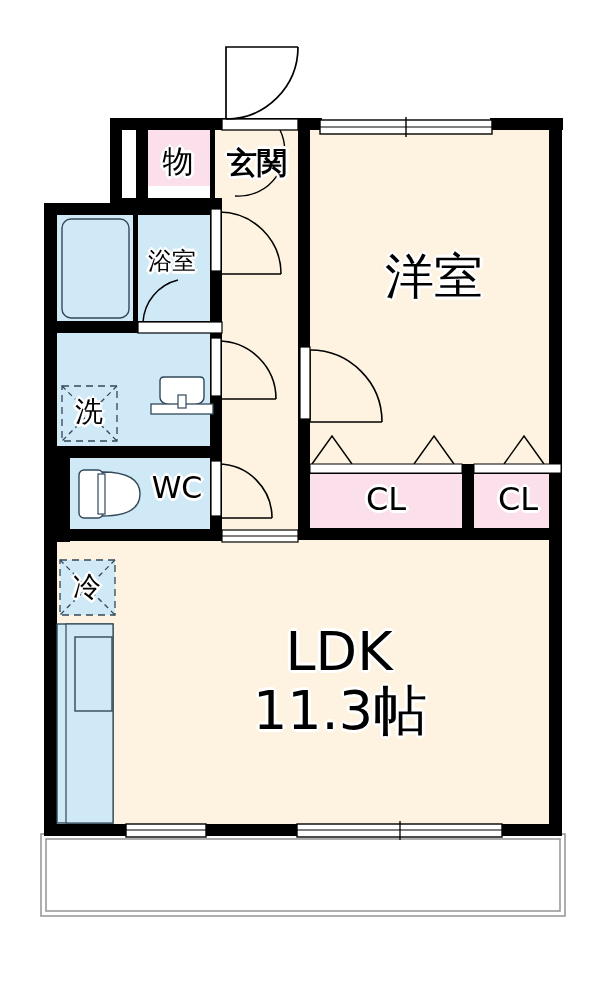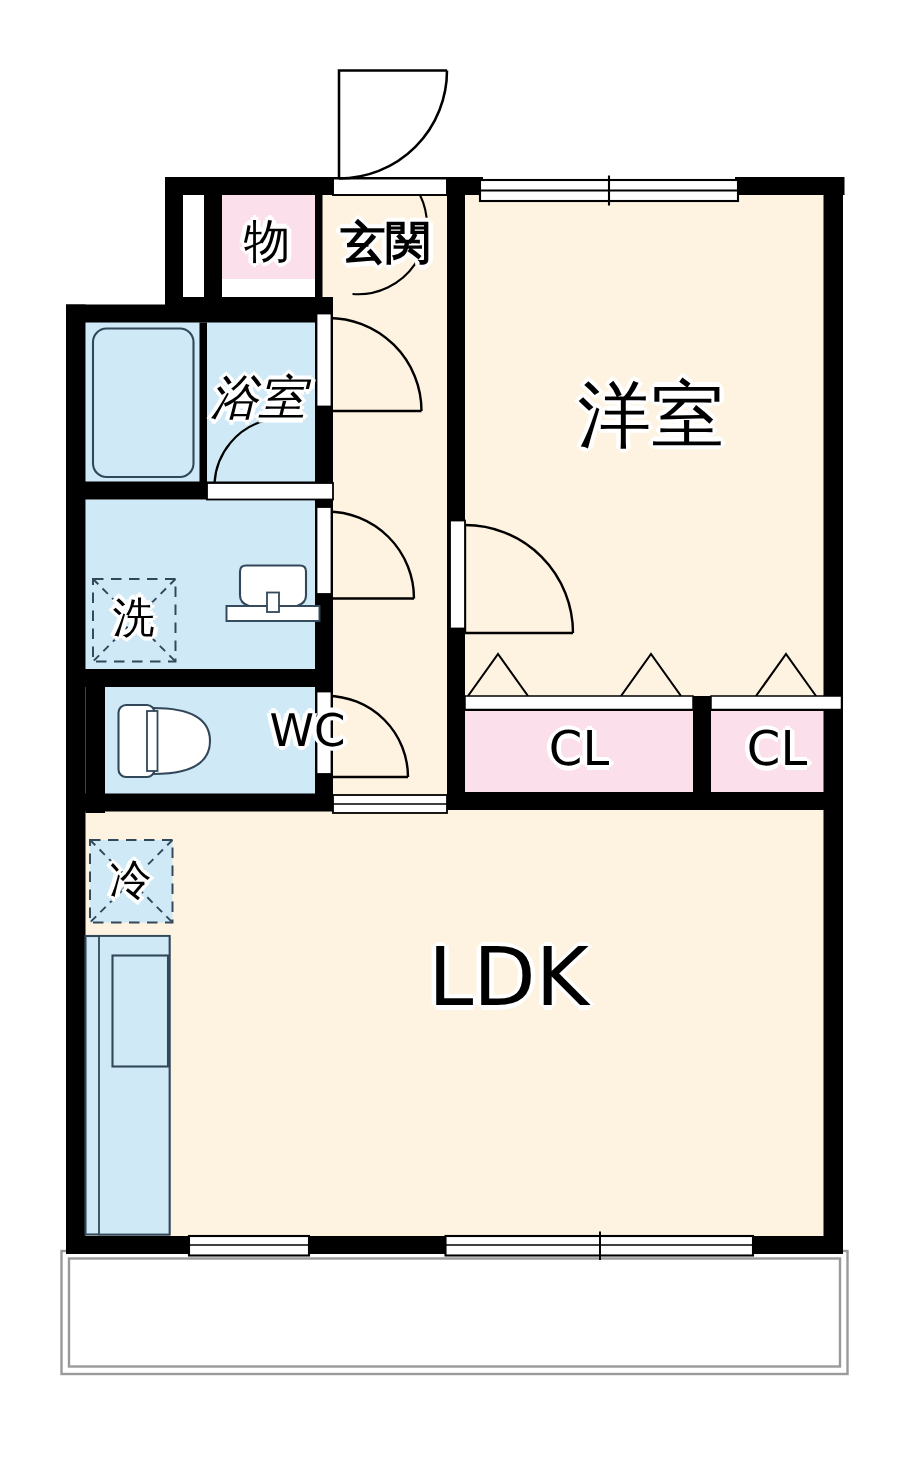--- a/index.html
+++ b/index.html
@@ -218,33 +218,34 @@
         <rect x="75" y="637" width="37" height="74" fill="#cfe9f7" stroke="#32485a" stroke-width="1.4"></rect>
       </g>
     </g>
 
   </svg>
 
   <div class="lbl c" style="left:178px;top:146px;font-size:31px;">物</div>
 
   <div class="lbl c" style="left:257px;top:148px;font-size:30px;font-weight:bold;">玄関</div>
 
-  <div class="lbl c" style="left:172px;top:249px;font-size:32px;font-style:italic;">浴室</div>
+  <div class="lbl c" style="left:172px;top:249px;font-size:24px;">浴室</div>
 
 
   <div class="lbl c" style="left:89px;top:398px;font-size:28px;">洗</div>
 
-  <div class="lbl c" style="left:177px;top:473px;font-size:30px;margin-left:28px;">WC</div>
+  <div class="lbl c" style="left:177px;top:473px;font-size:30px;">WC</div>
 
   <div class="lbl c" style="left:87px;top:573px;font-size:28px;">冷</div>
 
   <div class="lbl c" style="left:434px;top:252px;font-size:49px;">洋室</div>
 
 
   <div class="lbl c" style="left:339px;top:625px;font-size:54px;">LDK</div>
 
+  <div class="lbl c" style="left:340px;top:684px;font-size:54px;">11.3帖</div>
 
   <div class="lbl c" style="left:386px;top:483px;font-size:32px;">CL</div>
 
   <div class="lbl c" style="left:518px;top:483px;font-size:32px;">CL</div>
 
 
 </div>
 
 </body></html>

